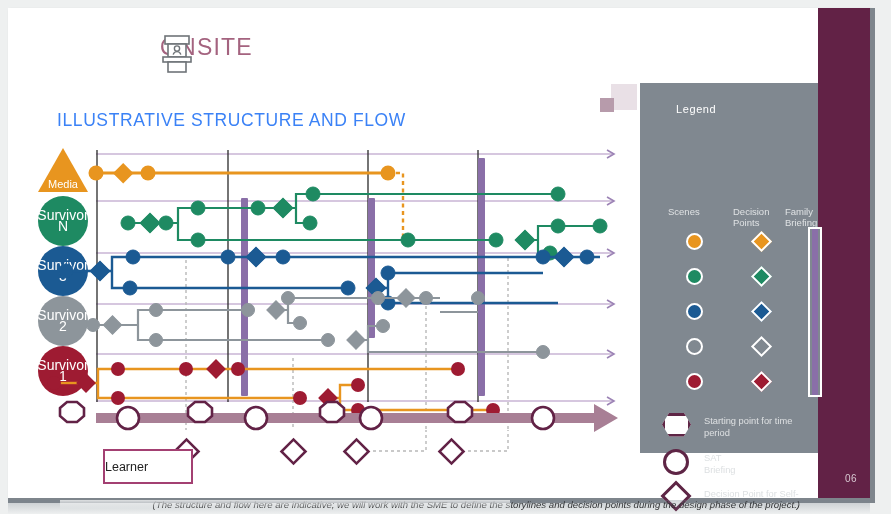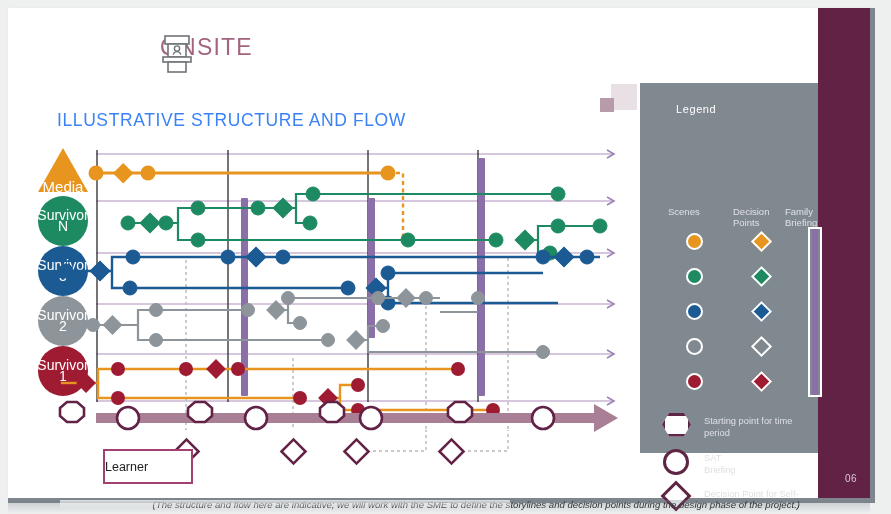--- a/index.html
+++ b/index.html
@@ -109,21 +109,21 @@
   .lane-label{
     position:absolute;left:0;width:50px;height:50px;
     display:flex;flex-direction:column;align-items:center;justify-content:center;
     color:#ffffff;font-size:14px;line-height:11px;text-align:center;
   }
   .lane-label.circle{border-radius:50%;}
   .tri{
     position:absolute;left:0;width:0;height:0;
     border-left:25px solid transparent;border-right:25px solid transparent;
   }
-  .tri-lbl{position:absolute;left:0;width:50px;text-align:center;color:#ffffff;font-size:15px;}
+  .tri-lbl{position:absolute;left:0;width:50px;text-align:center;color:#ffffff;font-size:11px;}
 
   svg{position:absolute;left:0;top:0;overflow:visible;}
 
   
   #learner{
     position:absolute;left:95px;top:441px;width:86px;height:31px;
     border:2px solid #a34072;background:#ffffff;
     display:flex;align-items:center;justify-content:flex-start;
     font-size:12.5px;color:#222;
   }

